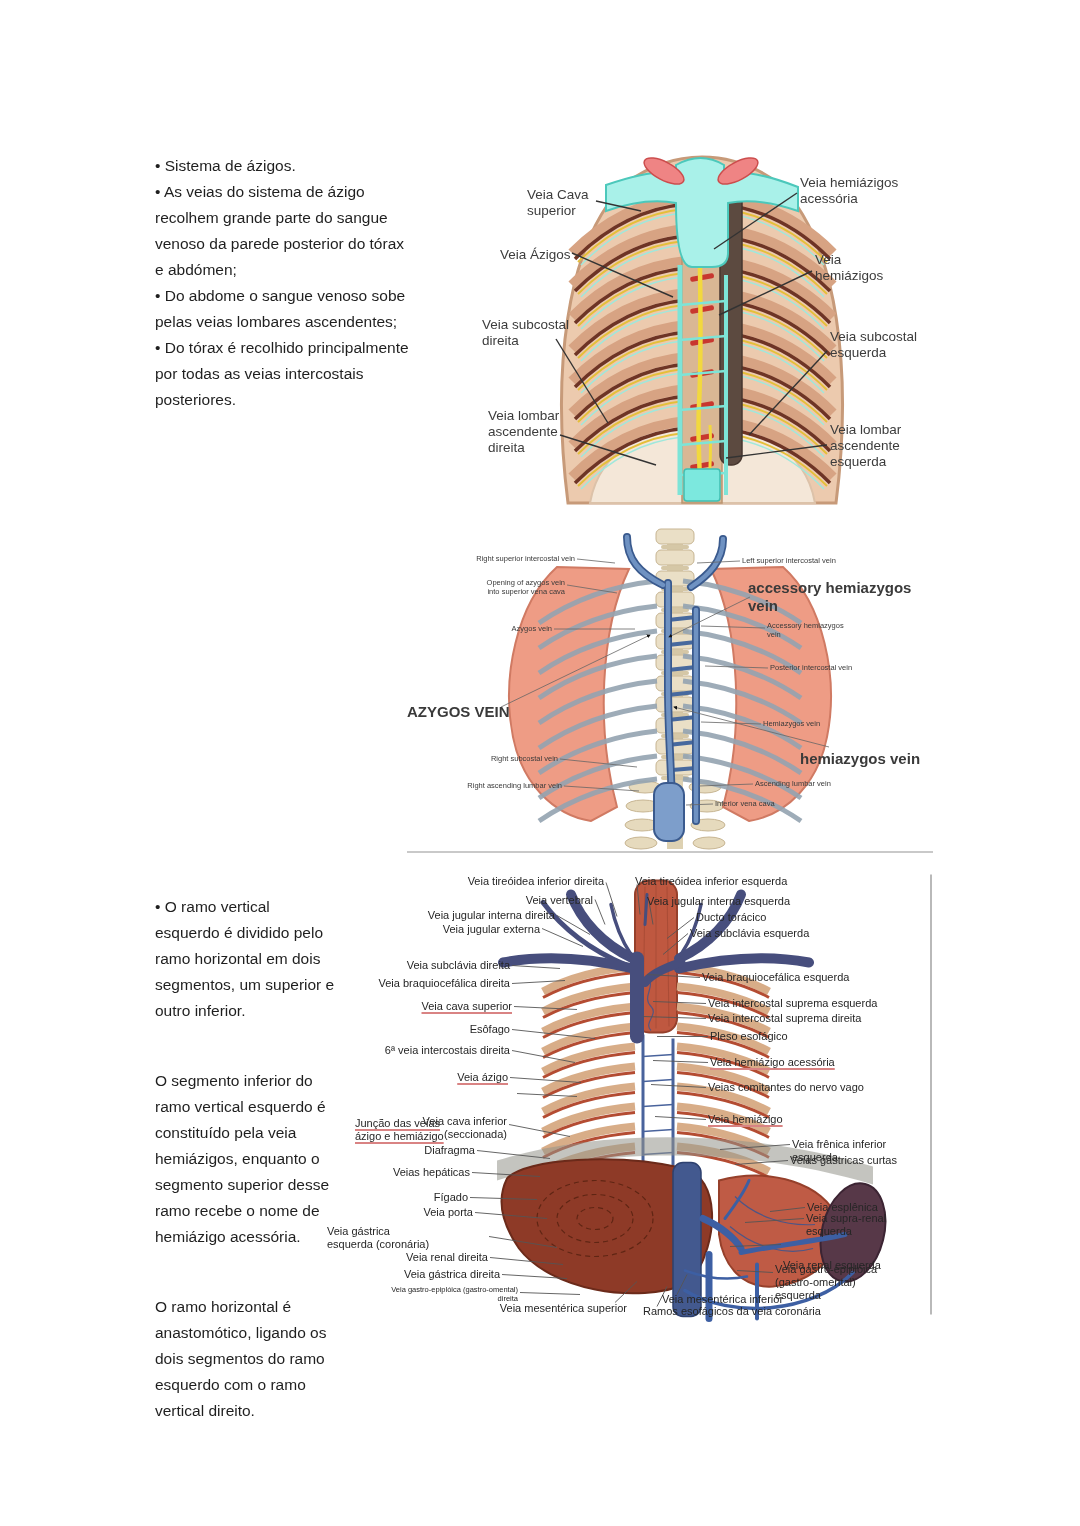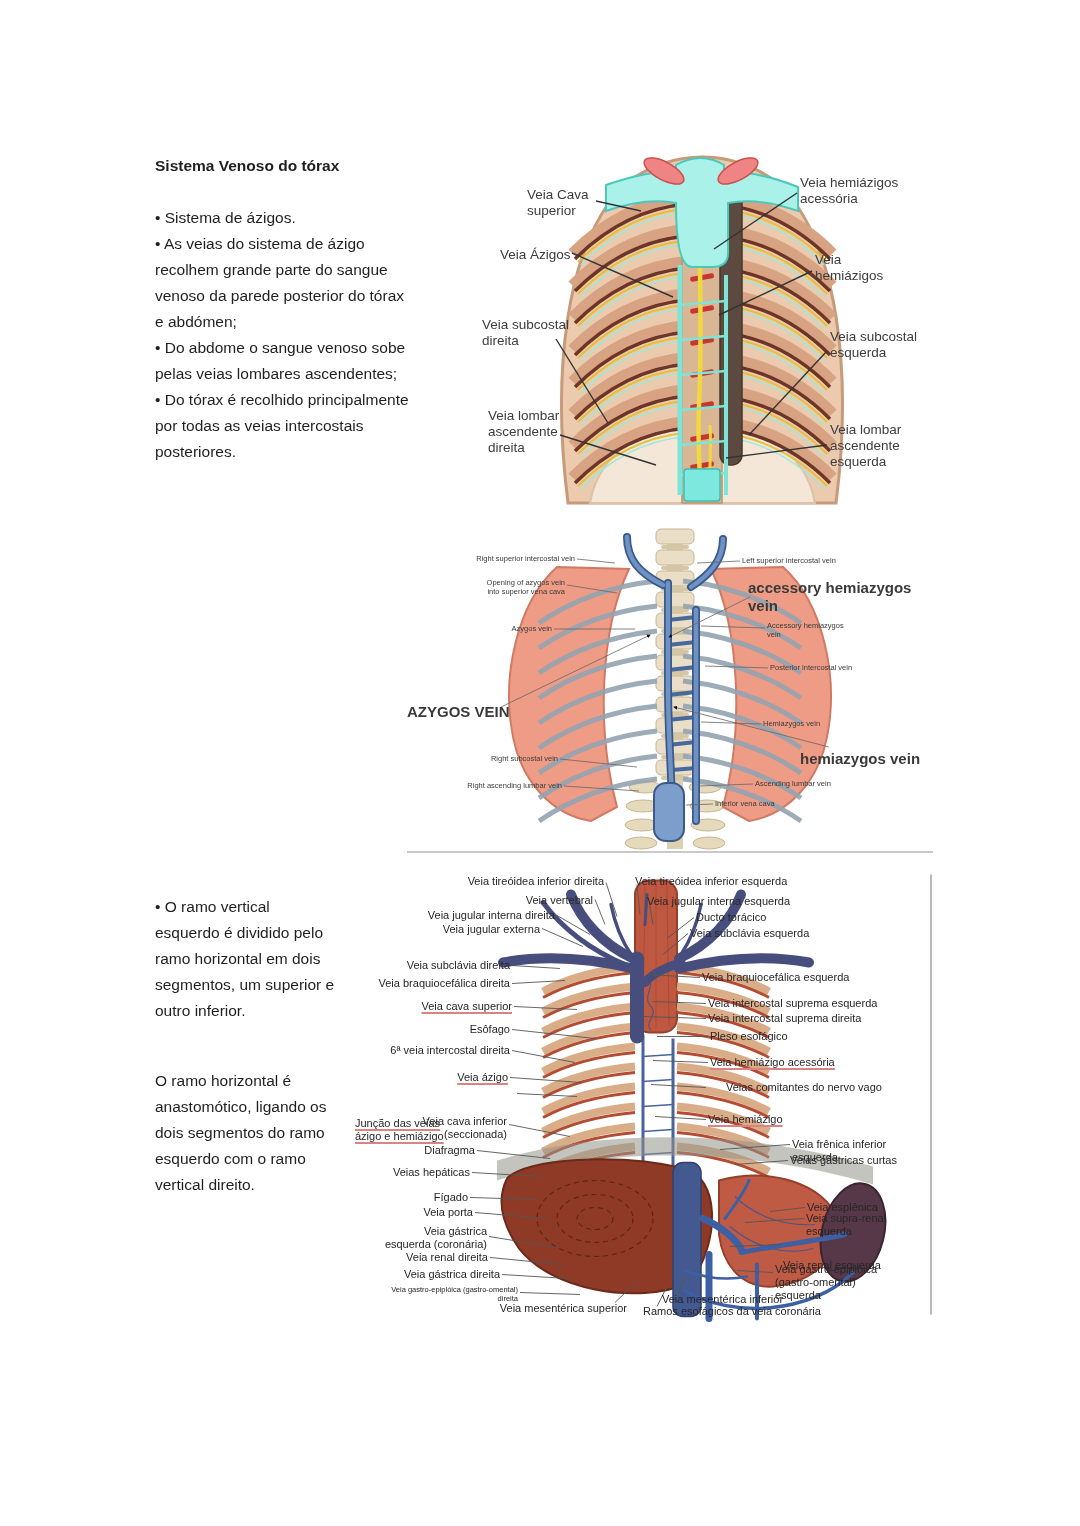--- a/index.html
+++ b/index.html
@@ -30,21 +30,20 @@
 
   .fig1-title { position:absolute; top:2px; left:0; right:0; text-align:center;
                 color:var(--title-cyan,#3fd6c5); font-size:17.5px; font-weight:bold; z-index:5; }
 </style>
 </head>
 <body>
 
 <div class="page">
 
   <div class="tblock" style="left:155px; top:127px; width:330px;">
-    <div class="heading">Sistema Venoso do tórax</div>
     <div>• Sistema de ázigos.
 • As veias do sistema de ázigo
 recolhem grande parte do sangue
 venoso da parede posterior do tórax
 e abdómen;
 • Do abdome o sangue venoso sobe
 pelas veias lombares ascendentes;
 • Do tórax é recolhido principalmente
 por todas as veias intercostais
 posteriores.</div>
@@ -259,20 +258,27 @@
       <span class="fig-label lb-bold" style="left: 2px; top: 178px; font-size: 15px;">AZYGOS VEIN</span>
       <span class="fig-label lb-bold" style="left: 395px; top: 225px; font-size: 15px;">hemiazygos vein</span>
     </div>
 
   <div class="tblock" style="left:155px; top:868px; width:270px;">
     <p>• O ramo vertical
 esquerdo é dividido pelo
 ramo horizontal em dois
 segmentos, um superior e
 outro inferior.</p>
+    <p>O segmento inferior do
+ramo vertical esquerdo é
+constituído pela veia
+hemiázigos, enquanto o
+segmento superior desse
+ramo recebe o nome de
+hemiázigo acessória.</p>
     <p>O ramo horizontal é
 anastomótico, ligando os
 dois segmentos do ramo
 esquerdo com o ramo
 vertical direito.</p>
   </div>
 
   <div class="figure" data-figure="fig3" style="left:385px; top:865px; width:550px; height:458px;">
     <svg class="art" viewBox="0 0 550 455" aria-hidden="true">
       <defs>
@@ -397,46 +403,46 @@
         <line x1="272" y1="440" x2="282" y2="420" class="leader"></line>
       </svg>
   <span class="fig-label" style="left: 59px; width: 160px; text-align: right; top: 10px;">Veia tireóidea inferior direita</span>
       <span class="fig-label" style="left: 48px; width: 160px; text-align: right; top: 29px;">Veia vertebral</span>
       <span class="fig-label" style="left: 10px; width: 160px; text-align: right; top: 44px;">Veia jugular interna direita</span>
       <span class="fig-label" style="left: -5px; width: 160px; text-align: right; top: 58px;">Veia jugular externa</span>
       <span class="fig-label" style="left: -35px; width: 160px; text-align: right; top: 94px;">Veia subclávia direita</span>
       <span class="fig-label" style="left: -35px; width: 160px; text-align: right; top: 112px;">Veia braquiocefálica direita</span>
       <span class="fig-label lb-under" style="left: -33px; width: 160px; text-align: right; top: 135px;">Veia cava superior</span>
       <span class="fig-label" style="left: -35px; width: 160px; text-align: right; top: 158px;">Esôfago</span>
-      <span class="fig-label" style="left: -35px; width: 160px; text-align: right; top: 179px;">6ª veia intercostal direita</span>
+      <span class="fig-label" style="left: -35px; width: 160px; text-align: right; top: 179px;">6ª veia intercostais direita</span>
       <span class="fig-label lb-under" style="left: -37px; width: 160px; text-align: right; top: 206px;">Veia ázigo</span>
       <span class="fig-label lb-under" style="left: -30px; width: 160px; text-align: left; top: 218px; margin-top: 34px;">Junção das veias
 ázigo e hemiázigo</span>
       <span class="fig-label" style="left: -38px; width: 160px; text-align: right; top: 250px;">Veia cava inferior
 (seccionada)</span>
       <span class="fig-label" style="left: -70px; width: 160px; text-align: right; top: 279px;">Diafragma</span>
       <span class="fig-label" style="left: -75px; width: 160px; text-align: right; top: 301px;">Veias hepáticas</span>
       <span class="fig-label" style="left: -77px; width: 160px; text-align: right; top: 326px;">Fígado</span>
       <span class="fig-label" style="left: -72px; width: 160px; text-align: right; top: 341px; padding-left: 9px;">Veia porta</span>
-      <span class="fig-label" style="left: -58px; width: 160px; text-align: right; top: 360px;">Veia gástrica
+      <span class="fig-label" style="left: -58px; width: 160px; top: 360px;">Veia gástrica
 esquerda (coronária)</span>
       <span class="fig-label" style="left: -57px; width: 160px; text-align: right; top: 386px;">Veia renal direita</span>
       <span class="fig-label" style="left: -45px; width: 160px; text-align: right; top: 403px;">Veia gástrica direita</span>
       <span class="fig-label" style="left: -4px; width: 137px; text-align: right; top: 421px; font-size: 7.5px;">Veia gastro-epiplóica (gastro-omental) direita</span>
       <span class="fig-label" style="left: 82px; width: 160px; text-align: right; top: 437px;">Veia mesentérica superior</span>
       <span class="fig-label" style="left: 250px; top: 10px;">Veia tireóidea inferior esquerda</span>
       <span class="fig-label" style="left: 262px; top: 30px;">Veia jugular interna esquerda</span>
       <span class="fig-label" style="left: 311px; top: 46px;">Ducto torácico</span>
       <span class="fig-label" style="left: 305px; top: 62px;">Veia subclávia esquerda</span>
       <span class="fig-label" style="left: 317px; top: 106px;">Veia braquiocefálica esquerda</span>
       <span class="fig-label" style="left: 323px; top: 132px;">Veia intercostal suprema esquerda</span>
       <span class="fig-label" style="left: 323px; top: 147px;">Veia intercostal suprema direita</span>
       <span class="fig-label" style="left: 325px; top: 165px;">Pleso esofágico</span>
       <span class="fig-label lb-under" style="left: 325px; top: 191px;">Veia hemiázigo acessória</span>
-      <span class="fig-label" style="left: 341px; top: 216px;">Veias comitantes do nervo vago</span>
+      <span class="fig-label" style="left: 323px; top: 216px;">Veias comitantes do nervo vago</span>
       <span class="fig-label lb-under" style="left: 323px; top: 248px;">Veia hemiázigo</span>
       <span class="fig-label" style="left: 407px; top: 273px;">Veia frênica inferior esquerda</span>
       <span class="fig-label" style="left: 405px; top: 289px;">Veias gástricas curtas</span>
       <span class="fig-label" style="left: 422px; top: 336px;">Veia esplênica</span>
       <span class="fig-label" style="left: 421px; top: 347px;">Veia supra-renal esquerda</span>
       <span class="fig-label" style="left: 398px; top: 394px;">Veia renal esquerda</span>
       <span class="fig-label" style="left: 390px; top: 398px;">Veia gastro-epiplóica
 (gastro-omental)
 esquerda</span>
       <span class="fig-label" style="left: 277px; top: 428px;">Veia mesentérica inferior</span>

